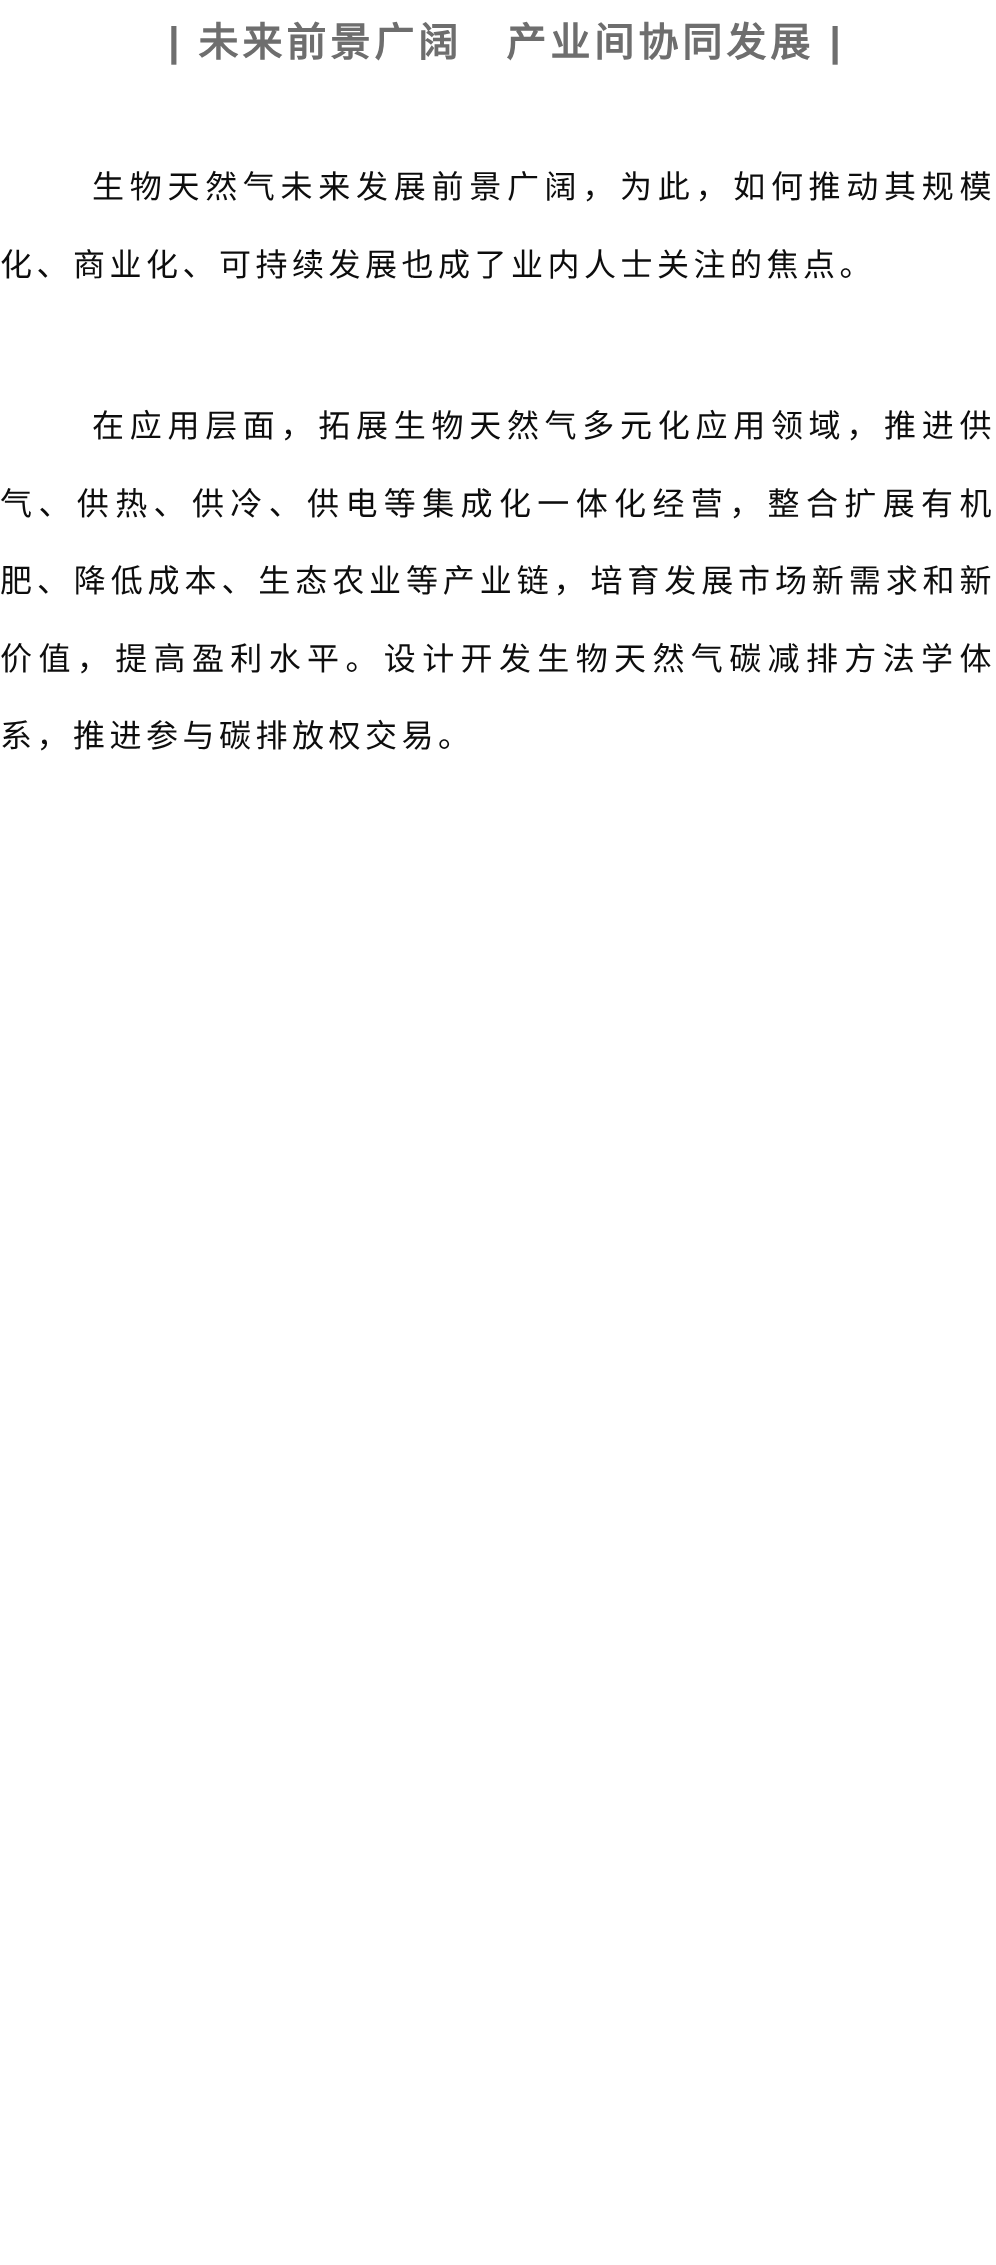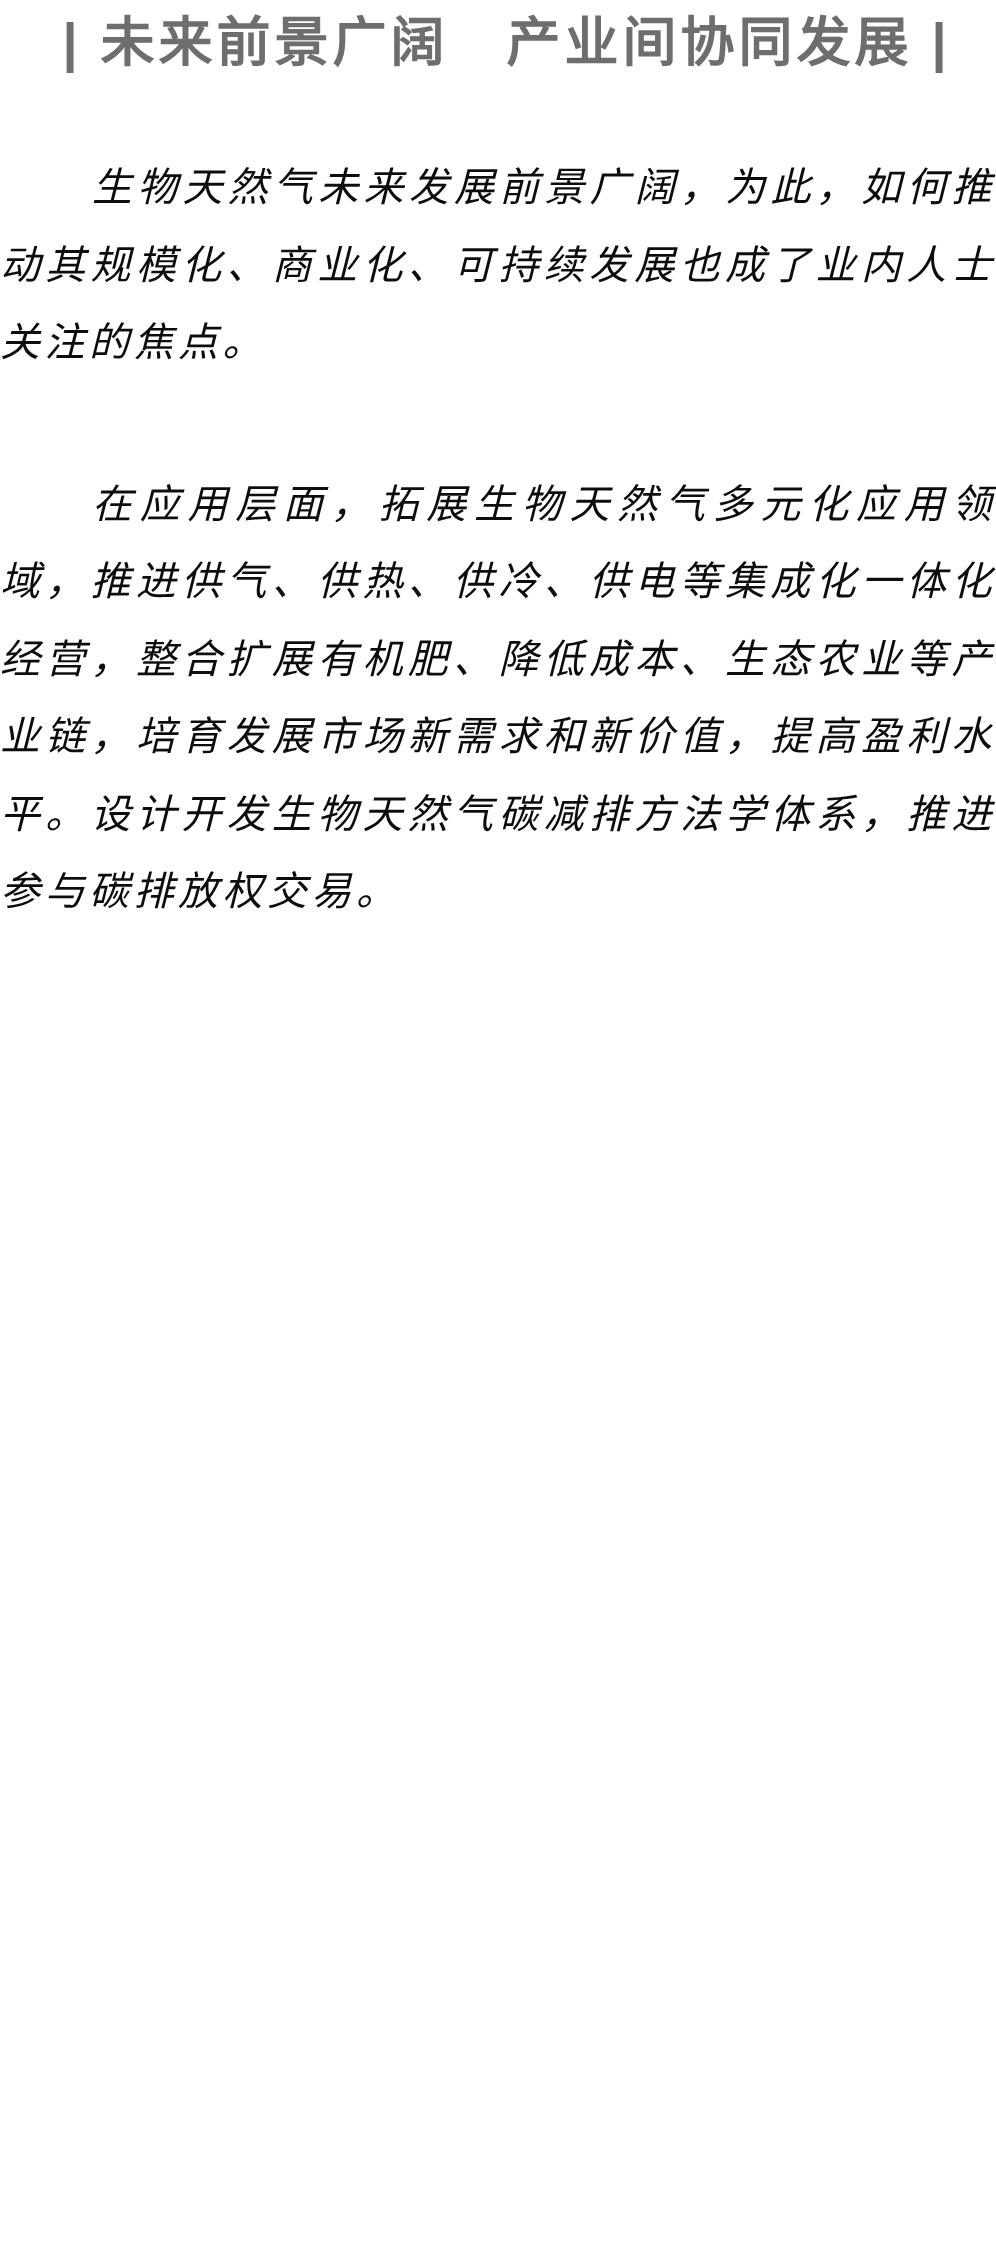--- a/index.html
+++ b/index.html
@@ -14,44 +14,43 @@
     font-family: "Liberation Sans", sans-serif;
   }
   .page {
     width: 996px;
     padding-top: 4px;
     box-sizing: border-box;
   }
   .section-title {
     margin: 0 0 68px 0;
     text-align: center;
-    font-size: 54px;
+    font-size: 40px;
     font-weight: 700;
     line-height: 77px;
     letter-spacing: 4px;
     color: #6e6e6e;
     white-space: nowrap;
     padding-left: 17px;
   }
   .article {
     width: 996px;
   }
   .para {
     margin: 0 0 84px 0;
-    font-size: 40px;
+    font-size: 32px;
     font-weight: 400;
     line-height: 77.5px;
     letter-spacing: 4.5px;
     text-indent: 92px;
     text-align: justify;
     text-justify: inter-ideograph;
     color: #0d0d0d;
     overflow-wrap: anywhere;
     word-break: break-all;
-    font-style: italic;
   }
   .para:last-child {
     margin-bottom: 0;
   }
 </style>
 </head>
 <body>
 
 <div class="page">
 

